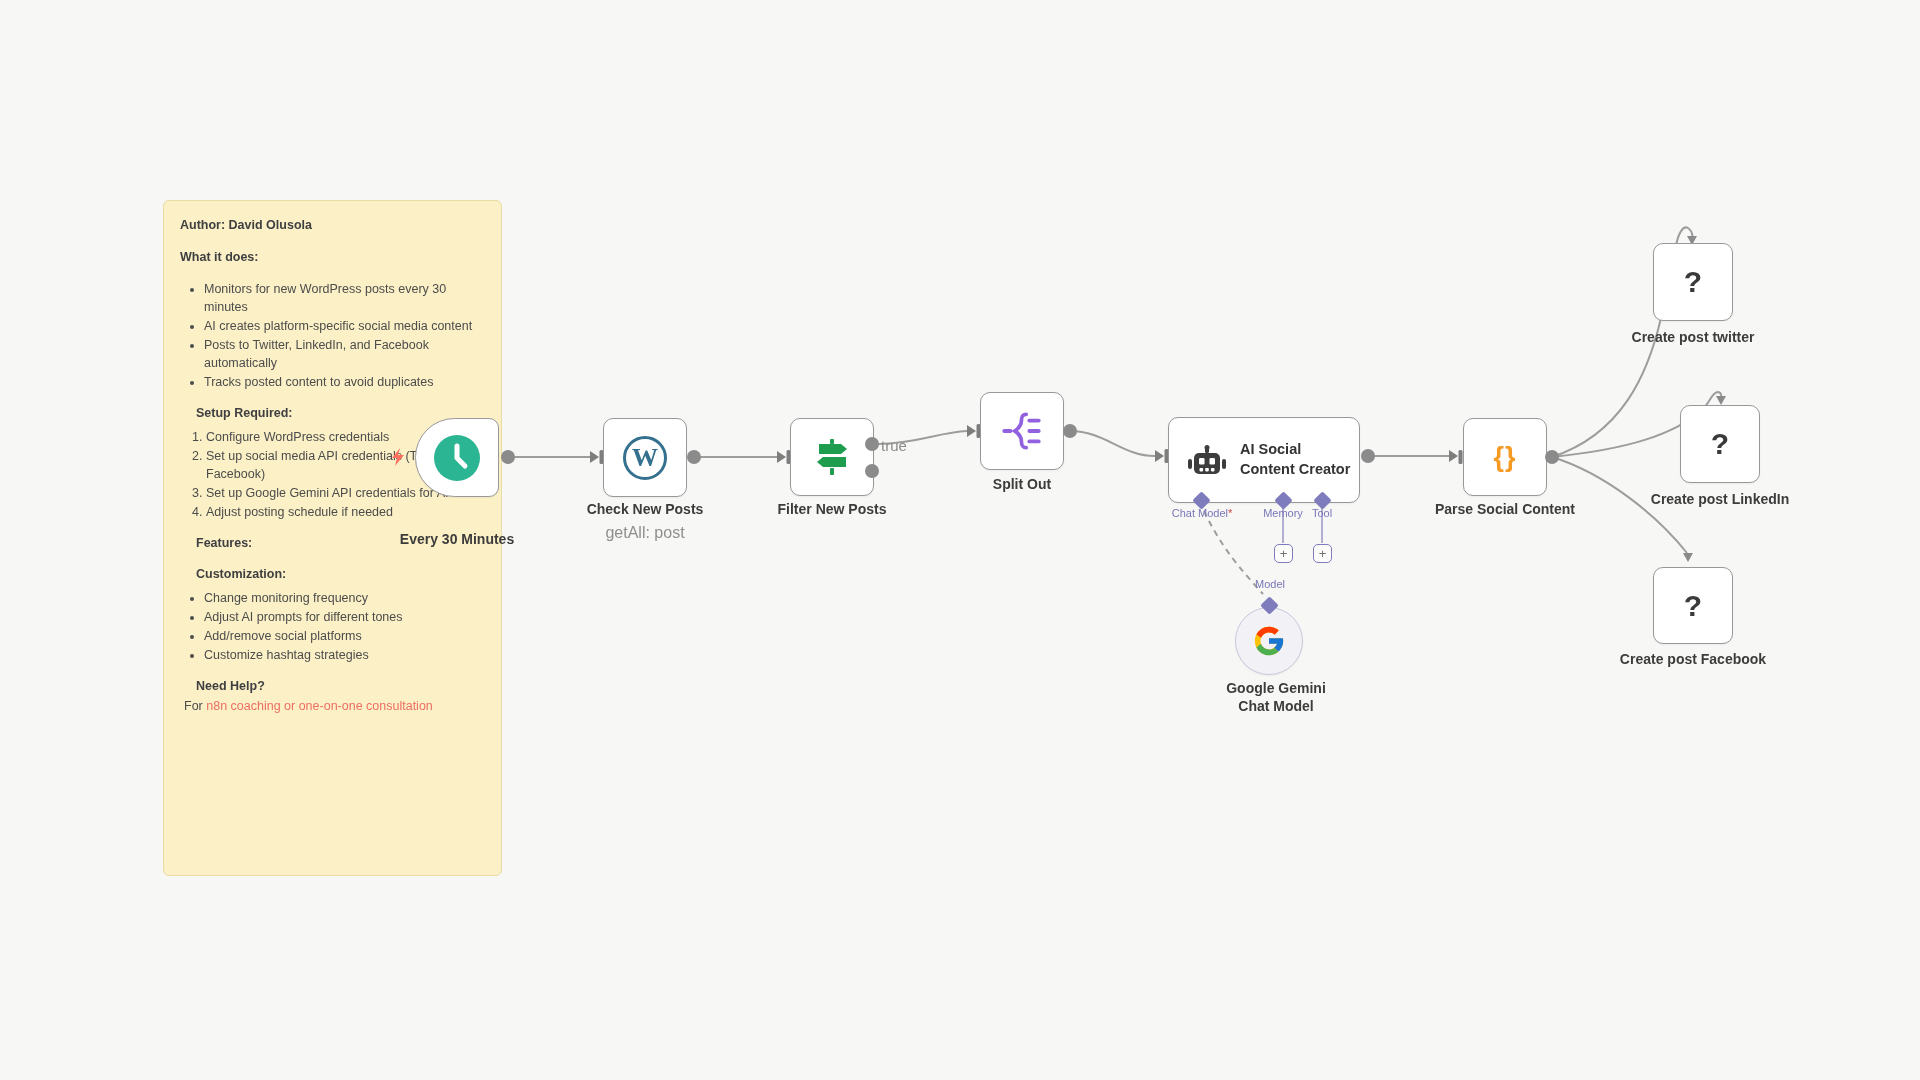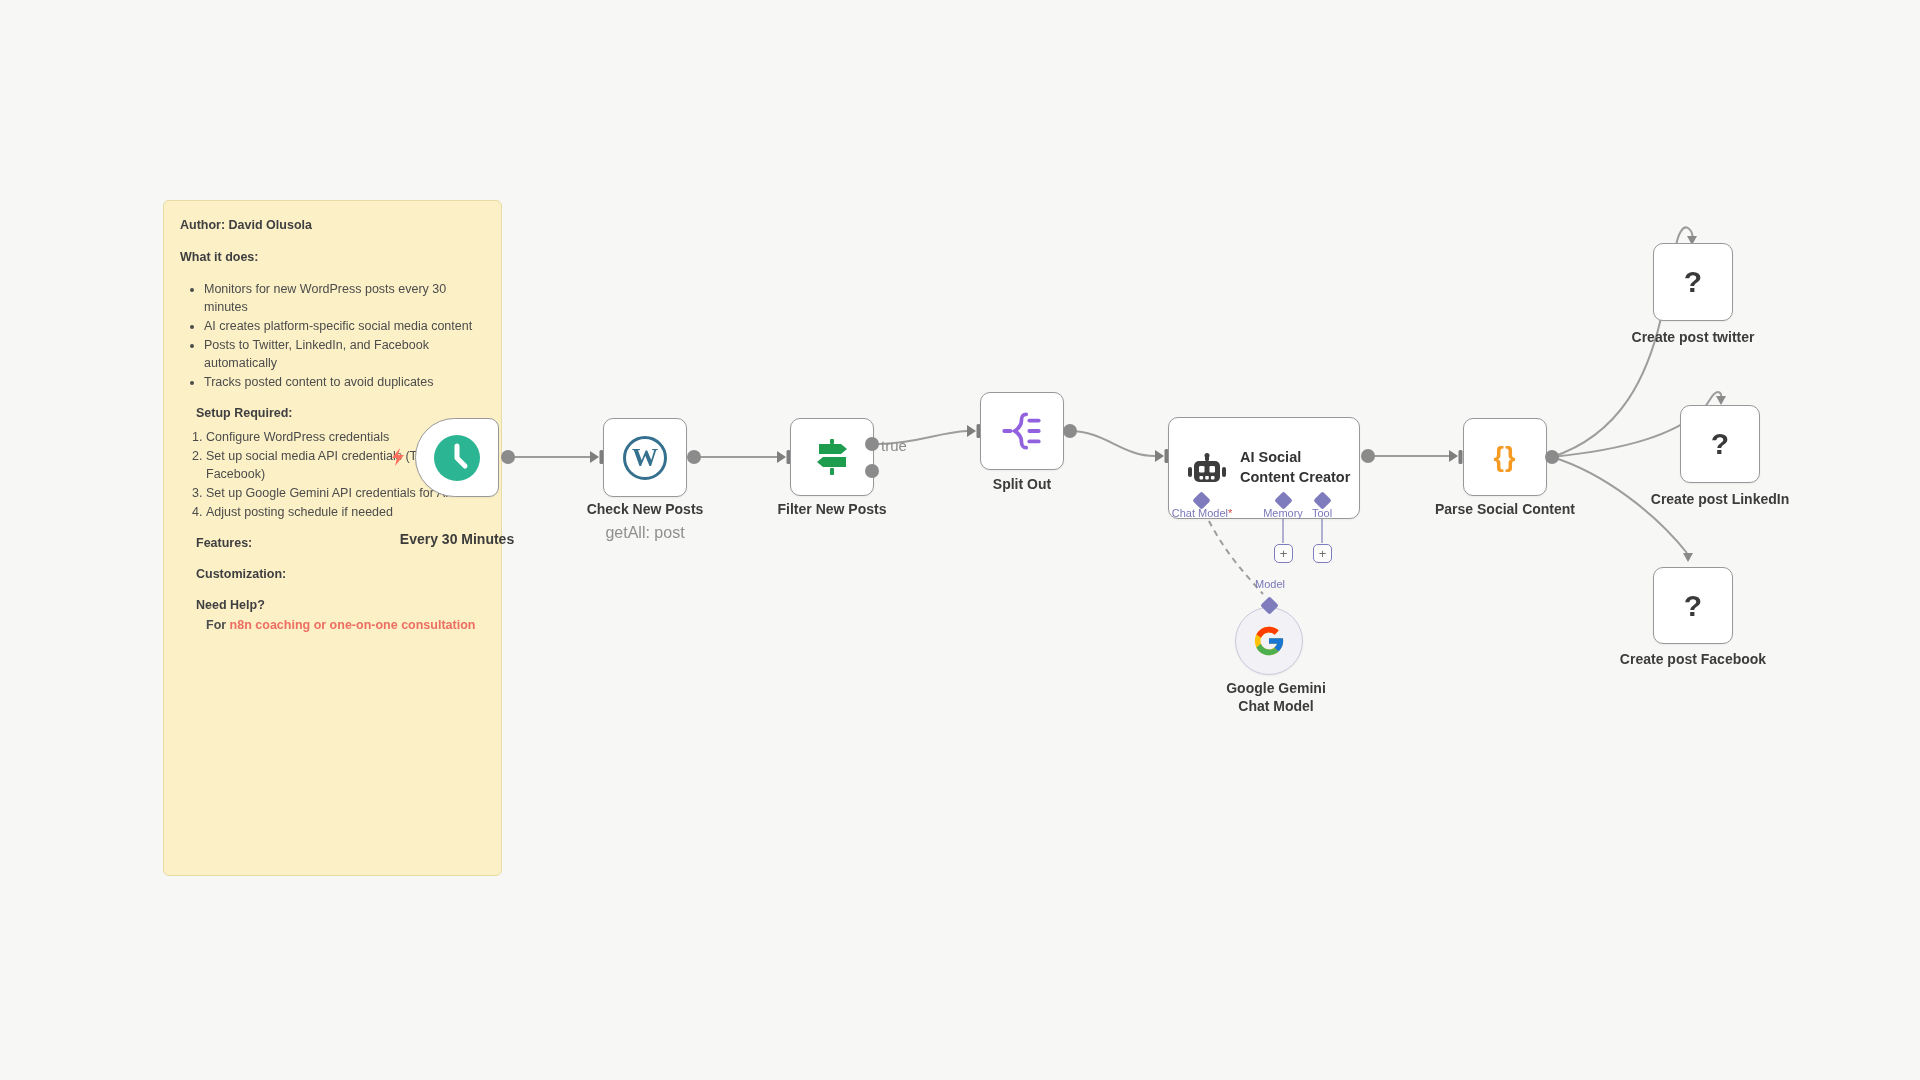--- a/index.html
+++ b/index.html
@@ -14,21 +14,21 @@
   
   .sticky { position:absolute; left:163px; top:200px; width:339px; height:676px;
             background:#FBF0C6; border:1px solid #E8DBA4; border-radius:6px;
             padding:15px 16px; color:#4C4C4C; font-size:12.5px; line-height:1.44; z-index:2; }
   .sticky h1 { font-size:19px; line-height:1.38; font-weight:700; color:#36363B; margin:0 0 26px; }
   .sticky p.bold { font-weight:700; color:#3F3F41; margin:0 0 14px; }
   .sticky .sec { font-weight:700; color:#3F3F41; margin:13px 0 6px 16px; }
   .sticky ul { list-style:disc; padding-left:24px; margin:0 0 13px; }
   .sticky ol { list-style:decimal; padding-left:26px; margin:0 0 13px; }
   .sticky li { margin:0 0 1px; }
-  .sticky .help-line { margin-left:26px;font-weight:bold; }
+  .sticky .help-line { margin-left:4px; }
   .sticky a.help-link { color:#ED6F63; text-decoration:none; cursor:pointer; }
 
   
   .node { position:absolute; background:#FFFFFF; border:1.5px solid #98989B; border-radius:10px;
           display:flex; align-items:center; justify-content:center; z-index:3;
           box-shadow:0 1px 2px rgba(0,0,0,0.05); cursor:pointer; }
   .node.trigger { border-radius:40px 10px 10px 40px; }
   .node.round { border-radius:50%; background:#F1F1F6; border:1.5px solid #C9C9DD; }
 
   .node-label { position:absolute; transform:translateX(-50%); font-size:14px; font-weight:600;
@@ -116,20 +116,26 @@
     <ol>
       <li>Configure WordPress credentials</li>
       <li>Set up social media API credentials (Twitter, Facebook)</li>
       <li>Set up Google Gemini API credentials for AI</li>
       <li>Adjust posting schedule if needed</li>
     </ol>
 
     <p class="sec">Features:</p>
 
     <p class="sec">Customization:</p>
+    <ul>
+      <li>Change monitoring frequency</li>
+      <li>Adjust AI prompts for different tones</li>
+      <li>Add/remove social platforms</li>
+      <li>Customize hashtag strategies</li>
+    </ul>
 
     <p class="sec" style="margin-bottom:2px;">Need Help?</p>
     <p class="help-line"><span>For </span><a class="help-link">n8n coaching or one-on-one consultation</a></p>
   </div>
 
   <div class="bolt">
     <svg width="14" height="18" viewBox="0 0 14 18">
         <path d="M9 0 L1 10 H6 L4 18 L13 7 H7 Z" fill="#FF6F5E"></path>
       </svg>
   </div>
@@ -173,21 +179,21 @@
         <path d="M26 6 C20 6 22 13 21 15 C20 18 18 20 15 22 C18 24 20 26 21 29 C22 31 20 38 26 38"></path>
         <path d="M29 12 H38"></path>
         <path d="M29 22 H38"></path>
         <path d="M29 32 H38"></path>
       </g>
     </svg>
   </div>
   <div class="node-label" style="left:1022px; top:476px;">Split Out</div>
   <div class="dot" style="left:1063px; top:424px;"></div>
 
-  <div class="node" style="left:1168px; top:417px; width:192px; height:102px; justify-content:flex-start;">
+  <div class="node" style="left:1168px; top:417px; width:192px; height:86px; justify-content:flex-start;">
     <div class="agent-inner">
       <svg width="40" height="31" viewBox="0 0 40 31">
         <g fill="#3D3D3D">
           <rect x="18" y="2" width="4" height="6" rx="1.5"></rect>
           <circle cx="20" cy="2.5" r="2.5"></circle>
           <rect x="7" y="8" width="26" height="21" rx="5"></rect>
           <rect x="1" y="14" width="4" height="10" rx="2"></rect>
           <rect x="35" y="14" width="4" height="10" rx="2"></rect>
         </g>
         <g fill="#FFFFFF">

